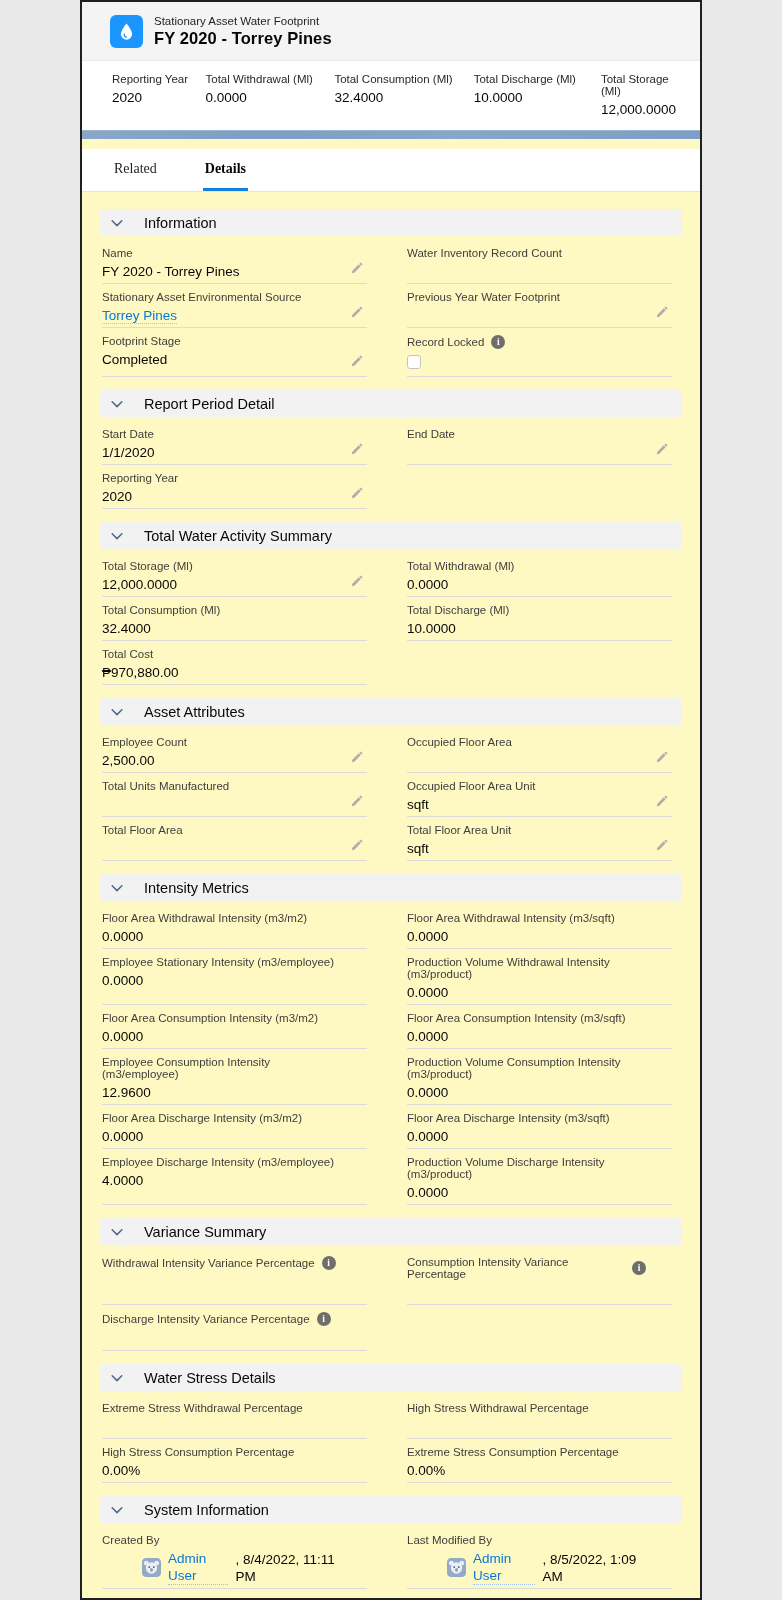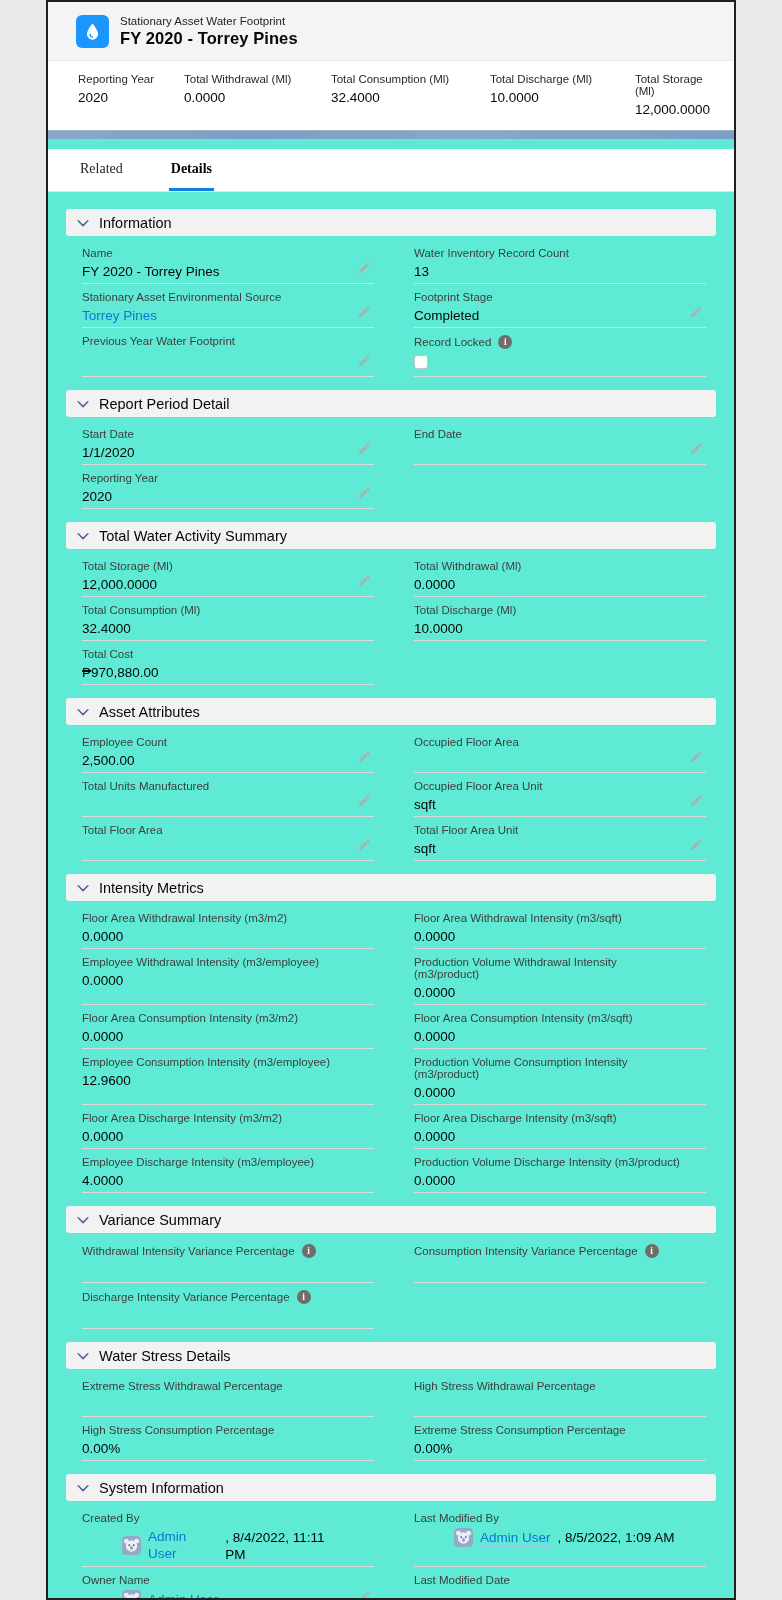--- a/index.html
+++ b/index.html
@@ -1,19 +1,19 @@
 <!DOCTYPE html>
 <html><head>
 <meta charset="utf-8">
 <style>
   * { margin:0; padding:0; box-sizing:border-box; }
   html,body { background:#e9e9e9; }
   body { font-family:"Liberation Sans", sans-serif; }
   .page {
-    width:690px; height:1600px; margin:0 auto; background:#5eead4;
+    width:622px; height:1600px; margin:0 auto; background:#fef9c3;
     border:2px solid #1f1f1f; overflow:hidden; position:relative;
   }
   
   .rec-header {
     background:#f5f4f4; padding:13px 20px 12px 28px;
     display:flex; align-items:center; gap:11px;
     border-bottom:1px solid #e8e8e8;
   }
   .entity-icon {
     width:33px; height:33px; border-radius:6px; background:#1b96ff;
@@ -36,27 +36,27 @@
   
   .tabs { display:flex; gap:44px; padding:0 0 0 30px; margin-top:10px;
           border-bottom:1px solid #e3e3e3; background:#fff;font-family:Liberation Serif, serif; }
   .tab { font-size:14px; color:#201f1e; padding:12px 2px 11px 2px;
          border-bottom:3px solid transparent; cursor:pointer; }
   .tab.active { font-weight:700; color:#080707; border-bottom-color:#1280e0; }
   
   .content { padding:4px 18px 0 18px; }
   .section-header {
     margin-top:13px; background:#f3f2f2; border-radius:3px;
-    height:27px; display:flex; align-items:center; gap:9px;
+    height:27px; display:flex; align-items:center; gap:20px;
     padding-left:10px; cursor:pointer;
   }
   .section-header .sec-title { font-size:14.5px; color:#080707; }
   .fields-grid {
     display:grid; grid-template-columns:1fr 1fr; column-gap:40px;
-    margin:4px 10px 2px 16px;
+    margin:4px 10px 2px 2px;
   }
   .field-cell {
     position:relative; min-height:43px; padding:7px 26px 3px 0;
     border-bottom:1px solid #dddbda;
   }
   .field-cell.spacer { border-bottom:none; }
   .f-label { font-size:11.5px; color:#3e3e3c; display:flex; align-items:center; gap:7px; }
   .f-value { font-size:13.5px; color:#080707; margin-top:4px; min-height:17px; line-height:17px; }
   .f-link { color:#0b76d2; text-decoration:none; border-bottom:1px dotted #9dc4e8; }
   .pencil-btn {
@@ -138,45 +138,44 @@
           </div>
           <div class="f-value">FY 2020 - Torrey Pines</div>
           <button class="pencil-btn"><svg width="14" height="14" viewBox="0 0 16 16">
               <path d="M12.2 1.6 l2.2 2.2 -1.5 1.5 -2.2-2.2z M10 3.8 l2.2 2.2 -7.3 7.3 -2.8 .6 .6-2.8z" fill="#b0adab"></path>
             </svg></button>
         </div>
         <div class="field-cell">
           <div class="f-label">
             <span>Water Inventory Record Count</span>
           </div>
-          <div class="f-value">13</div>
         </div>
         <div class="field-cell">
           <div class="f-label">
             <span>Stationary Asset Environmental Source</span>
           </div>
           <div class="f-value"><a href="#" class="f-link">Torrey Pines</a></div>
           <button class="pencil-btn"><svg width="14" height="14" viewBox="0 0 16 16">
               <path d="M12.2 1.6 l2.2 2.2 -1.5 1.5 -2.2-2.2z M10 3.8 l2.2 2.2 -7.3 7.3 -2.8 .6 .6-2.8z" fill="#b0adab"></path>
             </svg></button>
         </div>
         <div class="field-cell">
           <div class="f-label">
+            <span>Previous Year Water Footprint</span>
+          </div>
+          <div class="f-value"></div>
+          <button class="pencil-btn"><svg width="14" height="14" viewBox="0 0 16 16">
+              <path d="M12.2 1.6 l2.2 2.2 -1.5 1.5 -2.2-2.2z M10 3.8 l2.2 2.2 -7.3 7.3 -2.8 .6 .6-2.8z" fill="#b0adab"></path>
+            </svg></button>
+        </div>
+        <div class="field-cell">
+          <div class="f-label">
             <span>Footprint Stage</span>
           </div>
           <div class="f-value">Completed</div>
-          <button class="pencil-btn"><svg width="14" height="14" viewBox="0 0 16 16">
-              <path d="M12.2 1.6 l2.2 2.2 -1.5 1.5 -2.2-2.2z M10 3.8 l2.2 2.2 -7.3 7.3 -2.8 .6 .6-2.8z" fill="#b0adab"></path>
-            </svg></button>
-        </div>
-        <div class="field-cell">
-          <div class="f-label">
-            <span>Previous Year Water Footprint</span>
-          </div>
-          <div class="f-value"></div>
           <button class="pencil-btn"><svg width="14" height="14" viewBox="0 0 16 16">
               <path d="M12.2 1.6 l2.2 2.2 -1.5 1.5 -2.2-2.2z M10 3.8 l2.2 2.2 -7.3 7.3 -2.8 .6 .6-2.8z" fill="#b0adab"></path>
             </svg></button>
         </div>
         <div class="field-cell">
           <div class="f-label">
             <span>Record Locked</span>
             <span class="info-icon">i</span>
           </div>
           <div class="f-value"><span class="checkbox"></span></div>
@@ -335,21 +334,21 @@
           <div class="f-value">0.0000</div>
         </div>
         <div class="field-cell">
           <div class="f-label">
             <span>Floor Area Withdrawal Intensity (m3/sqft)</span>
           </div>
           <div class="f-value">0.0000</div>
         </div>
         <div class="field-cell">
           <div class="f-label">
-            <span>Employee Withdrawal Intensity (m3/employee)</span>
+            <span>Employee Stationary Intensity (m3/employee)</span>
           </div>
           <div class="f-value">0.0000</div>
         </div>
         <div class="field-cell">
           <div class="f-label">
             <span>Production Volume Withdrawal Intensity (m3/product)</span>
           </div>
           <div class="f-value">0.0000</div>
         </div>
         <div class="field-cell">

